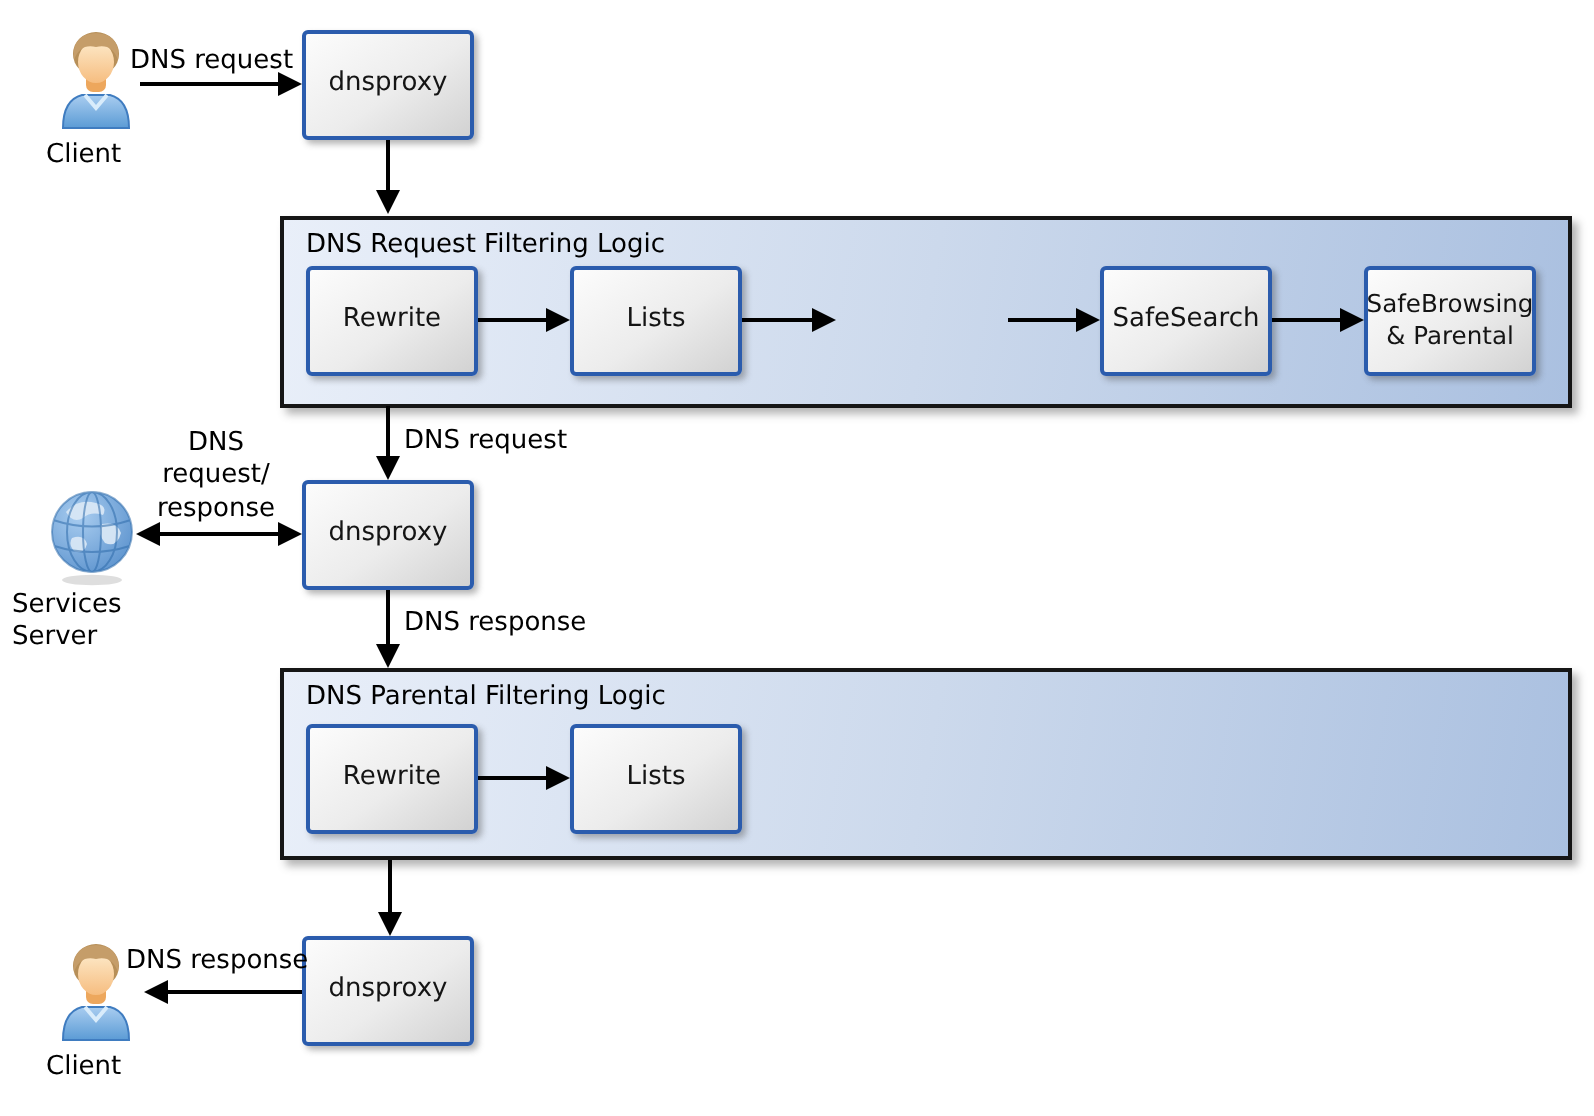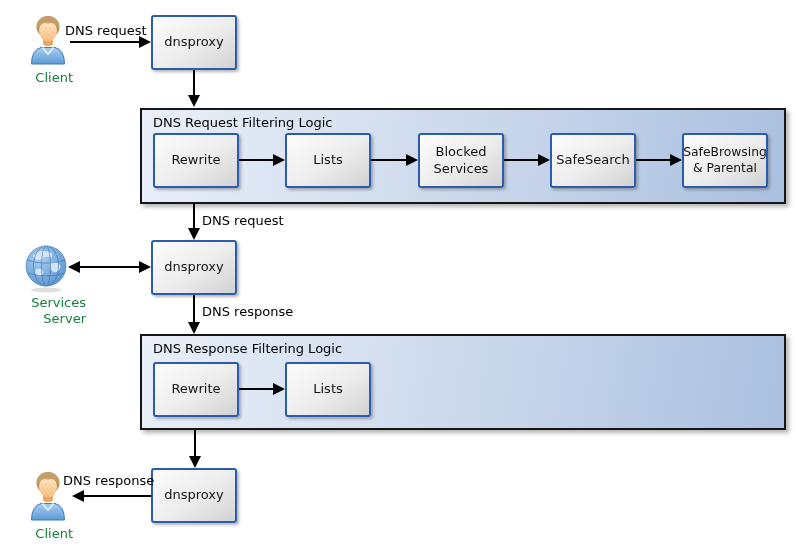--- a/index.html
+++ b/index.html
@@ -29,21 +29,21 @@
   
   .hline{position:absolute;height:2px;background:#000;}
   .vline{position:absolute;width:2px;background:#000;}
   .ah-right{position:absolute;width:0;height:0;border-top:6px solid transparent;border-bottom:6px solid transparent;border-left:12px solid #000;}
   .ah-left{position:absolute;width:0;height:0;border-top:6px solid transparent;border-bottom:6px solid transparent;border-right:12px solid #000;}
   .ah-down{position:absolute;width:0;height:0;border-left:6px solid transparent;border-right:6px solid transparent;border-top:12px solid #000;}
 
   
   .lbl{position:absolute;font-size:13px;color:#000;white-space:nowrap;}
   .lbl-c{position:absolute;font-size:13px;color:#000;text-align:center;line-height:1.25;}
-  .actor-lbl{position:absolute;font-size:13px;color:#15803d;text-align:right;line-height:1.2;}
+  .actor-lbl{position:absolute;font-size:13px;color:#000000;text-align:left;line-height:1.2;}
 
   svg.icon{position:absolute;}
 </style>
 </head>
 <body>
 
 <div id="canvas">
 
   <svg width="0" height="0" style="position:absolute">
     <defs>
@@ -83,21 +83,20 @@
   <div>
     <div class="vline" style="left:193px;top:70px;height:26px"></div>
     <div class="ah-down" style="left:188px;top:95px"></div>
   </div>
 
   <div class="group" style="top:108px">
     <div class="group-title">DNS Request Filtering Logic</div>
 
     <div class="node" style="left:11px;top:23px">Rewrite</div>
     <div class="node" style="left:143px;top:23px">Lists</div>
-    <div class="node" style="left:276px;top:23px">Blocked Services</div>
     <div class="node tight" style="left:540px;top:23px">SafeBrowsing &amp; Parental</div>
     <div class="node" style="left:408px;top:23px">SafeSearch</div>
 
     <div>
       <div class="hline" style="left:97px;top:49px;width:34px"></div>
       <div class="ah-right" style="left:131px;top:44px"></div>
     </div>
     <div>
       <div class="hline" style="left:229px;top:49px;width:35px"></div>
       <div class="ah-right" style="left:264px;top:44px"></div>
@@ -136,29 +135,30 @@
       <path d="M3.2 29 Q22 35 40.8 29"></path>
     </g>
   </svg>
   <div class="actor-lbl" style="left:6px;top:295px;width:80px">Services Server</div>
 
   <div>
     <div class="ah-left" style="left:68px;top:261px"></div>
     <div class="hline" style="left:79px;top:266px;width:61px"></div>
     <div class="ah-right" style="left:139px;top:261px"></div>
   </div>
+  <div class="lbl-c" style="left:70px;top:214px;width:76px">DNS request/ response</div>
 
   <div>
     <div class="vline" style="left:193px;top:295px;height:27px"></div>
     <div class="ah-down" style="left:188px;top:322px"></div>
   </div>
   <div class="lbl" style="left:202px;top:304px">DNS response</div>
 
   <div class="group" style="top:334px">
-    <div class="group-title">DNS Response Filtering Logic</div>
+    <div class="group-title">DNS Parental Filtering Logic</div>
     <div class="node" style="left:11px;top:26px">Rewrite</div>
     <div class="node" style="left:143px;top:26px">Lists</div>
     <div>
       <div class="hline" style="left:97px;top:52px;width:34px"></div>
       <div class="ah-right" style="left:131px;top:47px"></div>
     </div>
   </div>
 
   <div>
     <div class="vline" style="left:194px;top:430px;height:26px"></div>

